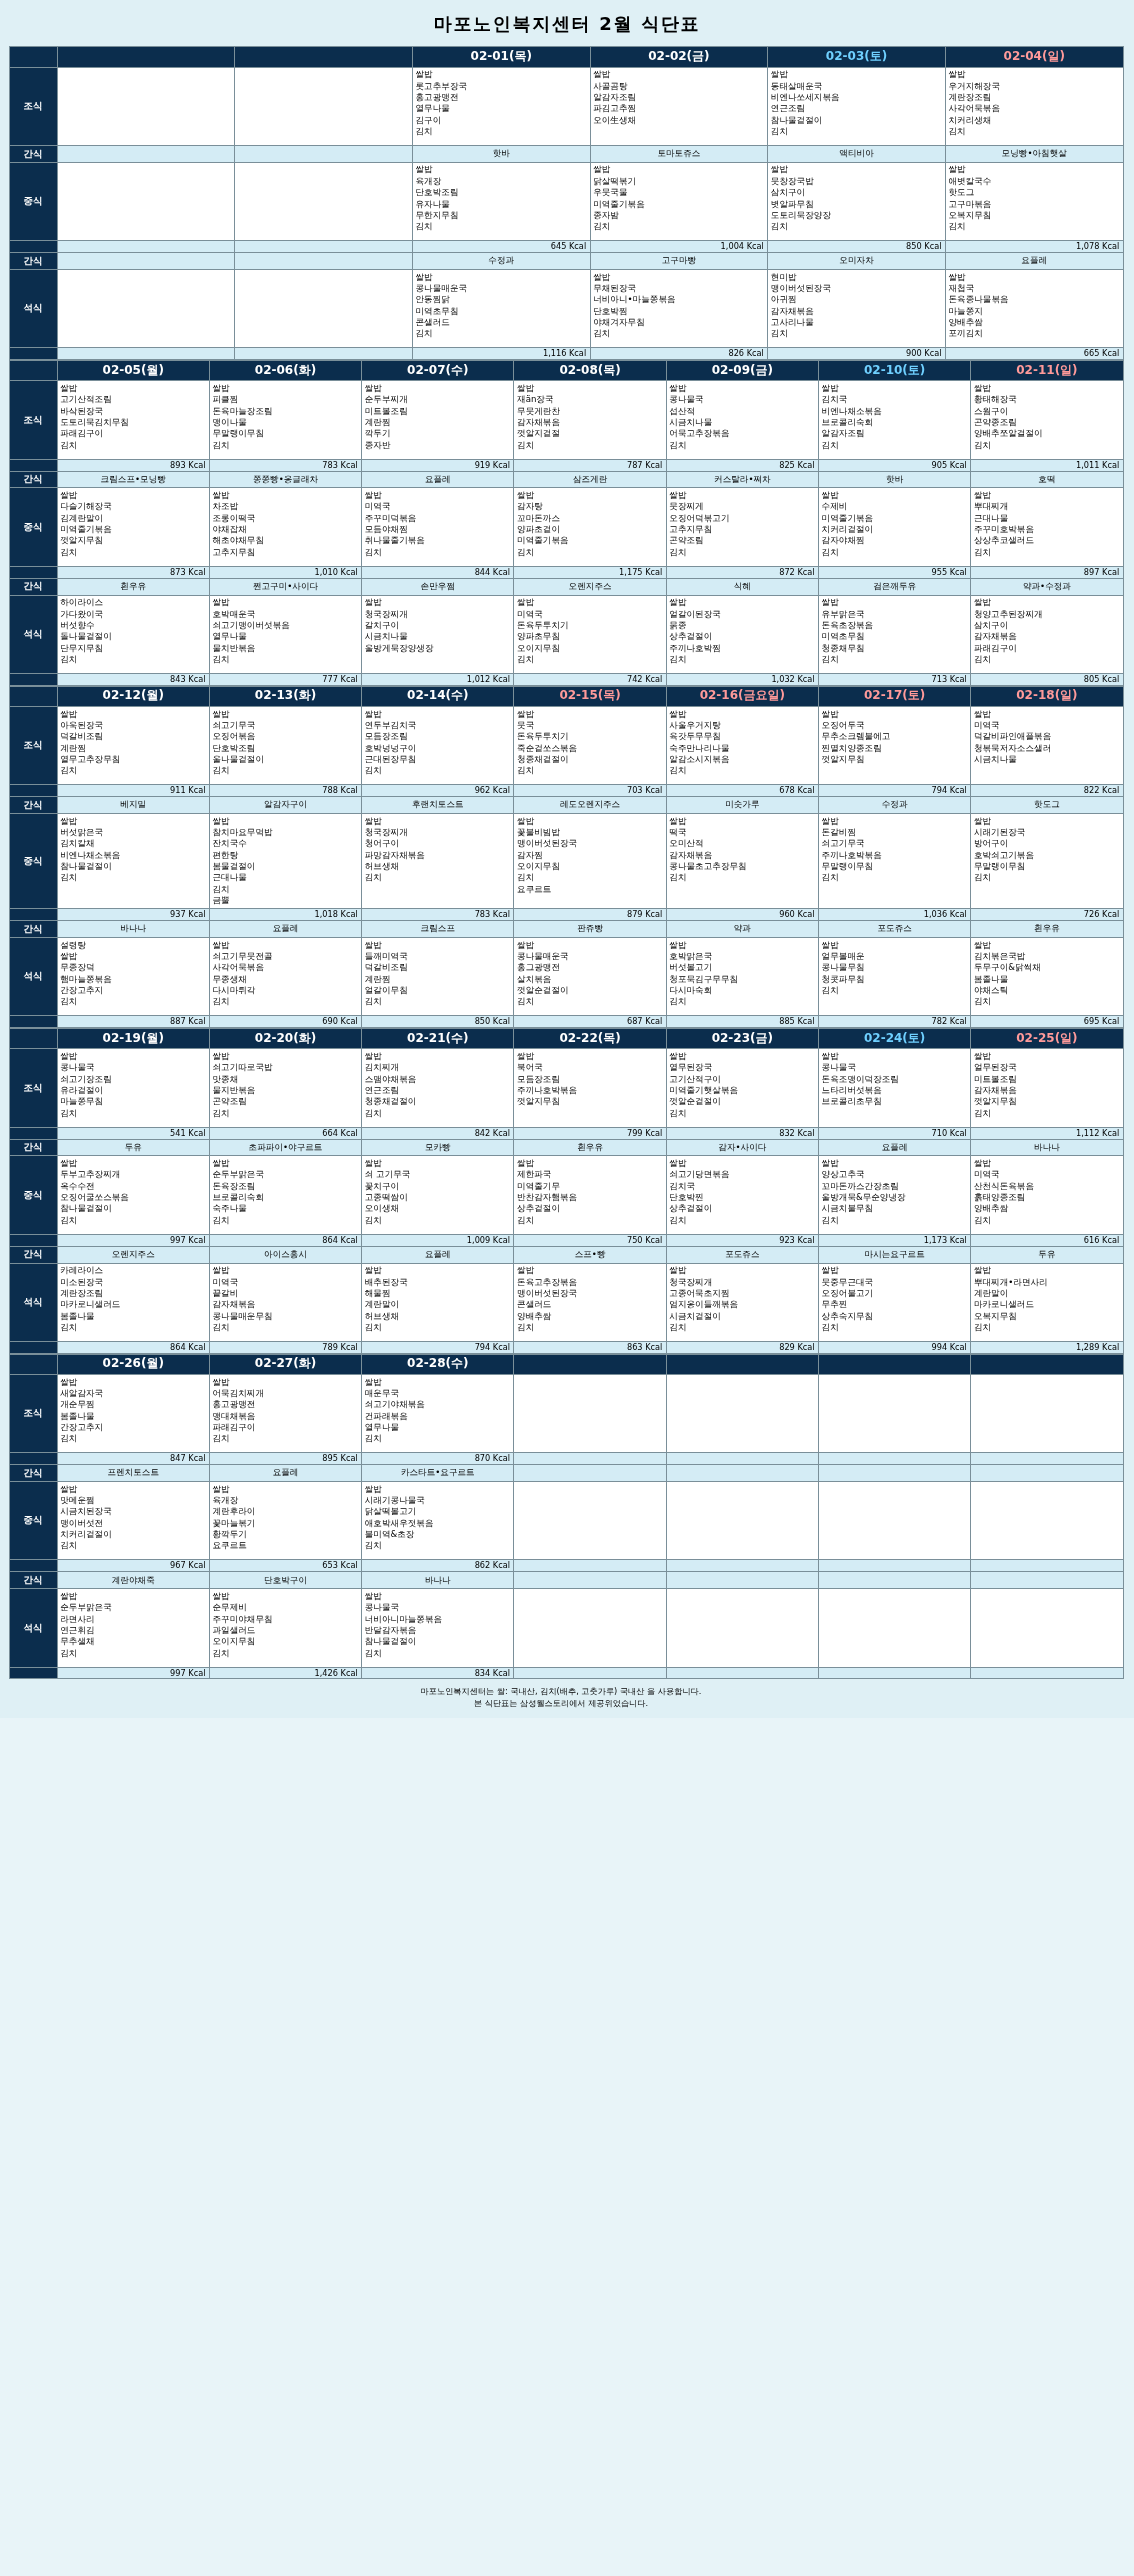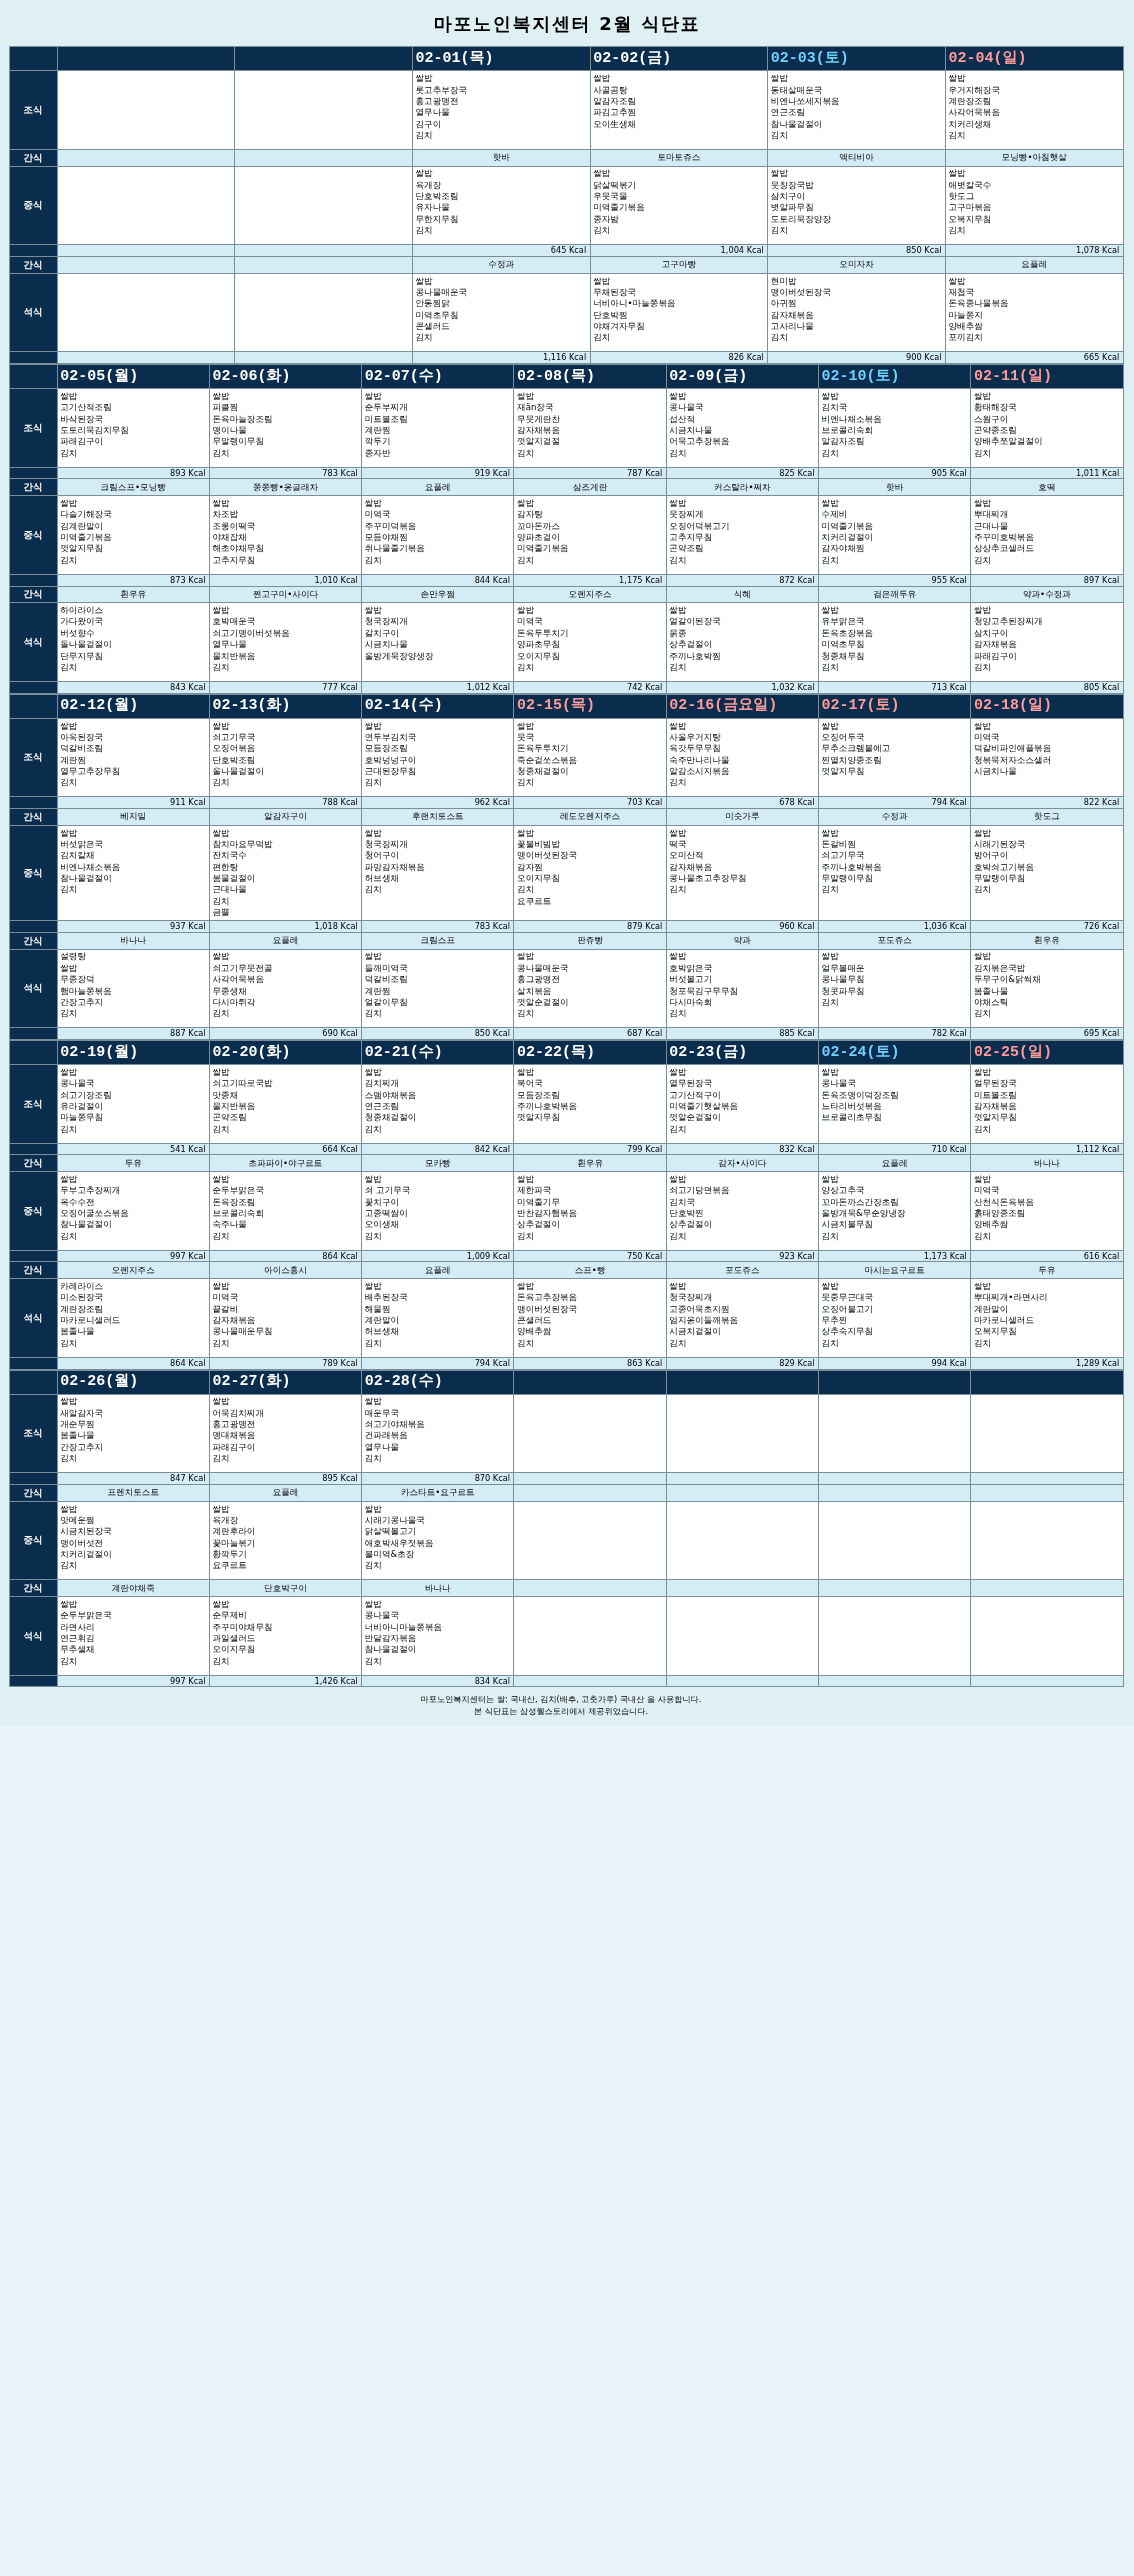--- a/index.html
+++ b/index.html
@@ -2,21 +2,21 @@
 <html style="font-size:13.7px"><head>
 <meta charset="utf-8">
 <style>
   html,body{margin:0;padding:0;background:#e8f4f8;}
   body{width:1134px;font-family:"DejaVu Sans","Liberation Sans",sans-serif;}
   .page{width:1134px;background:#dff0f5;padding:0;box-sizing:border-box;}
   .title{text-align:center;font-size:18px;font-weight:bold;letter-spacing:1.7px;padding:12px 0 10.3px;color:#000;}
   table{border-collapse:collapse;width:1115px;margin:0 8.6px;table-layout:fixed;}
   td,th{border:0.9px solid #7a8f99;vertical-align:top;font-size:8.6px;line-height:1.32;padding:1.7px 2.6px;color:#000;}
   .rowhead{background:#0b2d4d;color:#fff;text-align:center;vertical-align:middle;font-size:9.5px;font-weight:bold;width:48px;}
-  .datehead{background:#0b2d4d;color:#fff;text-align:left;font-size:15px;font-weight:bold;height:13.7px;vertical-align:middle;font-family:Liberation Mono, monospace;}
+  .datehead{background:#0b2d4d;color:#fff;text-align:center;font-size:12px;font-weight:bold;height:13.7px;vertical-align:middle;}
   .datehead.sat{color:#6fd0ff;}
   .datehead.sun{color:#ff9a9a;}
   .kcal{background:#d4ecf5;text-align:right;font-size:8.2px;height:10.3px;vertical-align:middle;padding:0 3.4px;}
   .snack{background:#d4ecf5;text-align:center;font-size:8.6px;height:11.2px;vertical-align:middle;}
   .meal{background:#fff;height:74px;}
   .footer{text-align:center;font-size:8.2px;padding:5.2px 12px 8.6px 0;line-height:1.5;color:#000;}
   .cellline{white-space:nowrap;overflow:hidden;}
   col.c0{width:48px;}
 </style>
 </head>
@@ -1041,20 +1041,30 @@
               <div class="cellline">애호박새우젓볶음</div>
               <div class="cellline">불미역&amp;초장</div>
               <div class="cellline">김치</div>
             </td>
             <td class="meal"></td>
             <td class="meal"></td>
             <td class="meal"></td>
             <td class="meal"></td>
           </tr>
           <tr>
+            <td class="rowhead"></td>
+            <td class="kcal">967 Kcal</td>
+            <td class="kcal">653 Kcal</td>
+            <td class="kcal">862 Kcal</td>
+            <td class="kcal"></td>
+            <td class="kcal"></td>
+            <td class="kcal"></td>
+            <td class="kcal"></td>
+          </tr>
+          <tr>
             <td class="rowhead">간식</td>
             <td class="snack">계란야채죽</td>
             <td class="snack">단호박구이</td>
             <td class="snack">바나나</td>
             <td class="snack"></td>
             <td class="snack"></td>
             <td class="snack"></td>
             <td class="snack"></td>
           </tr>
           <tr>

